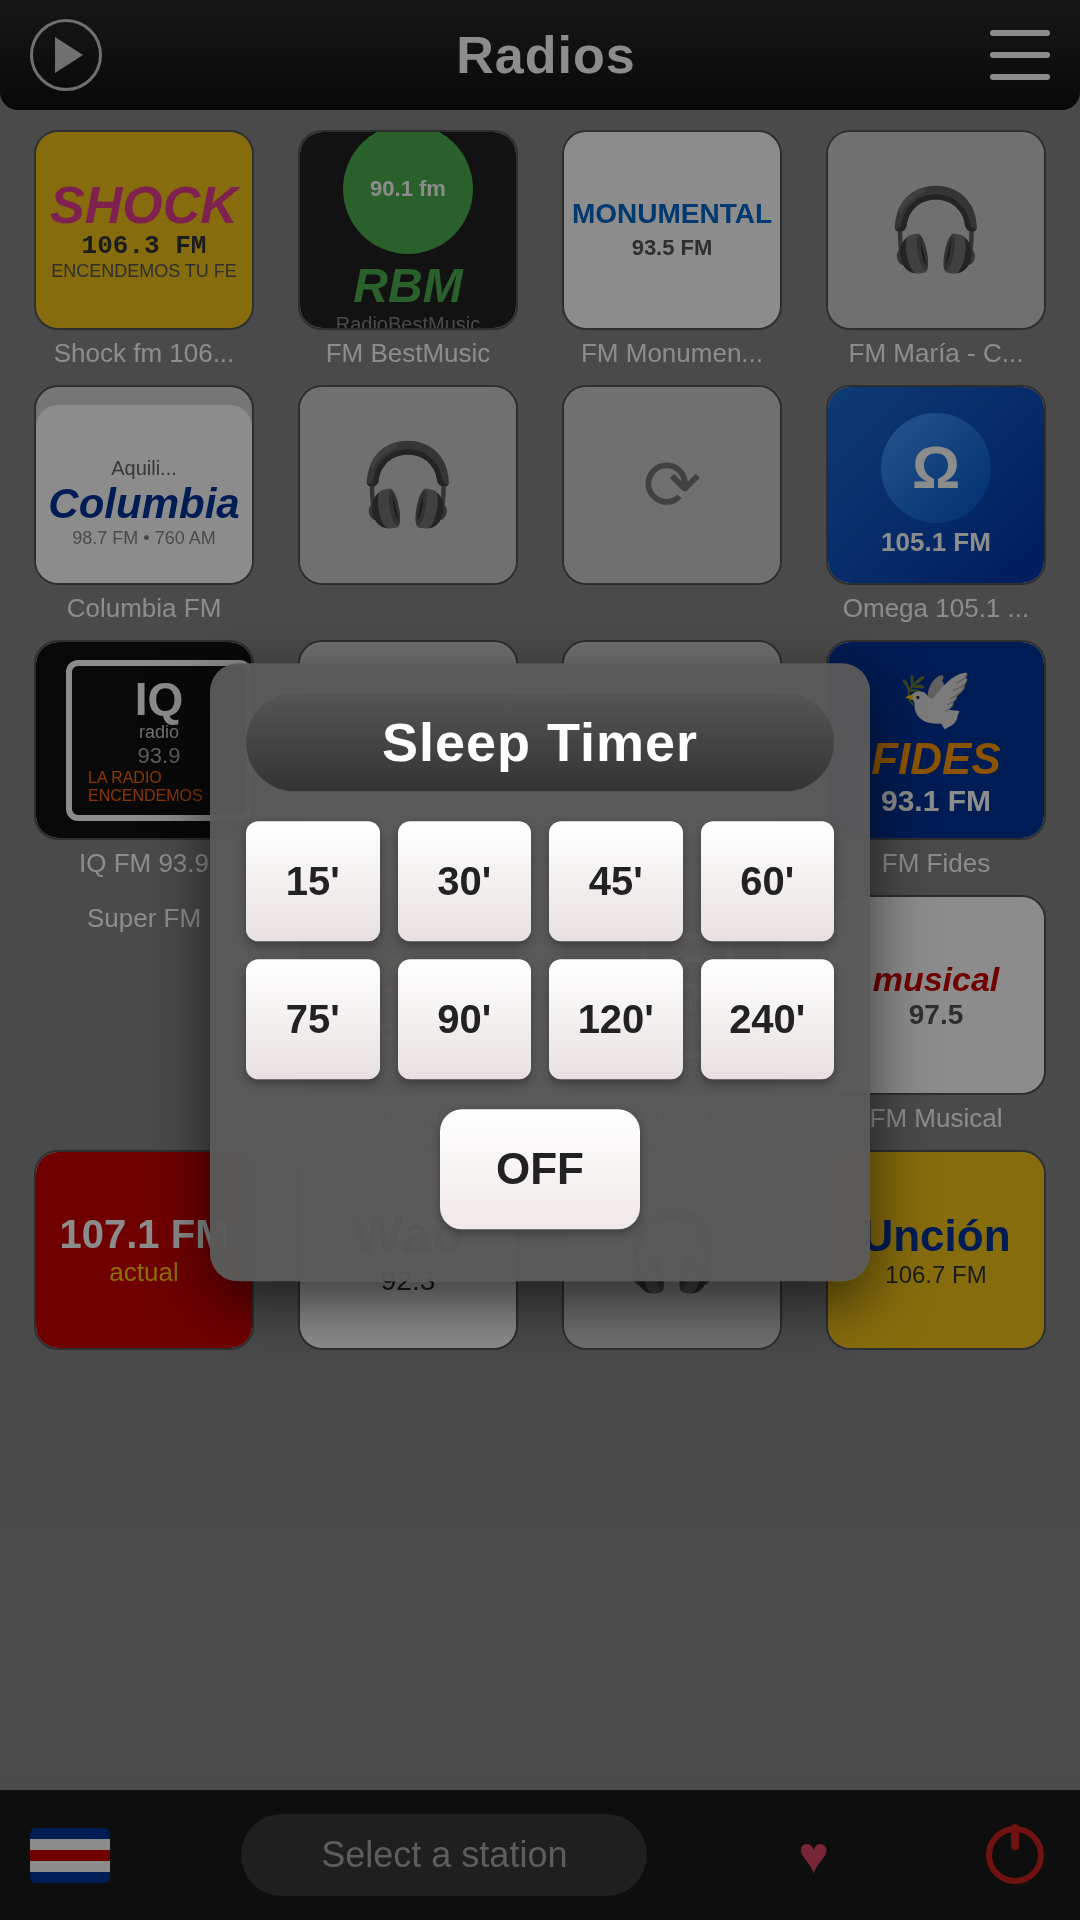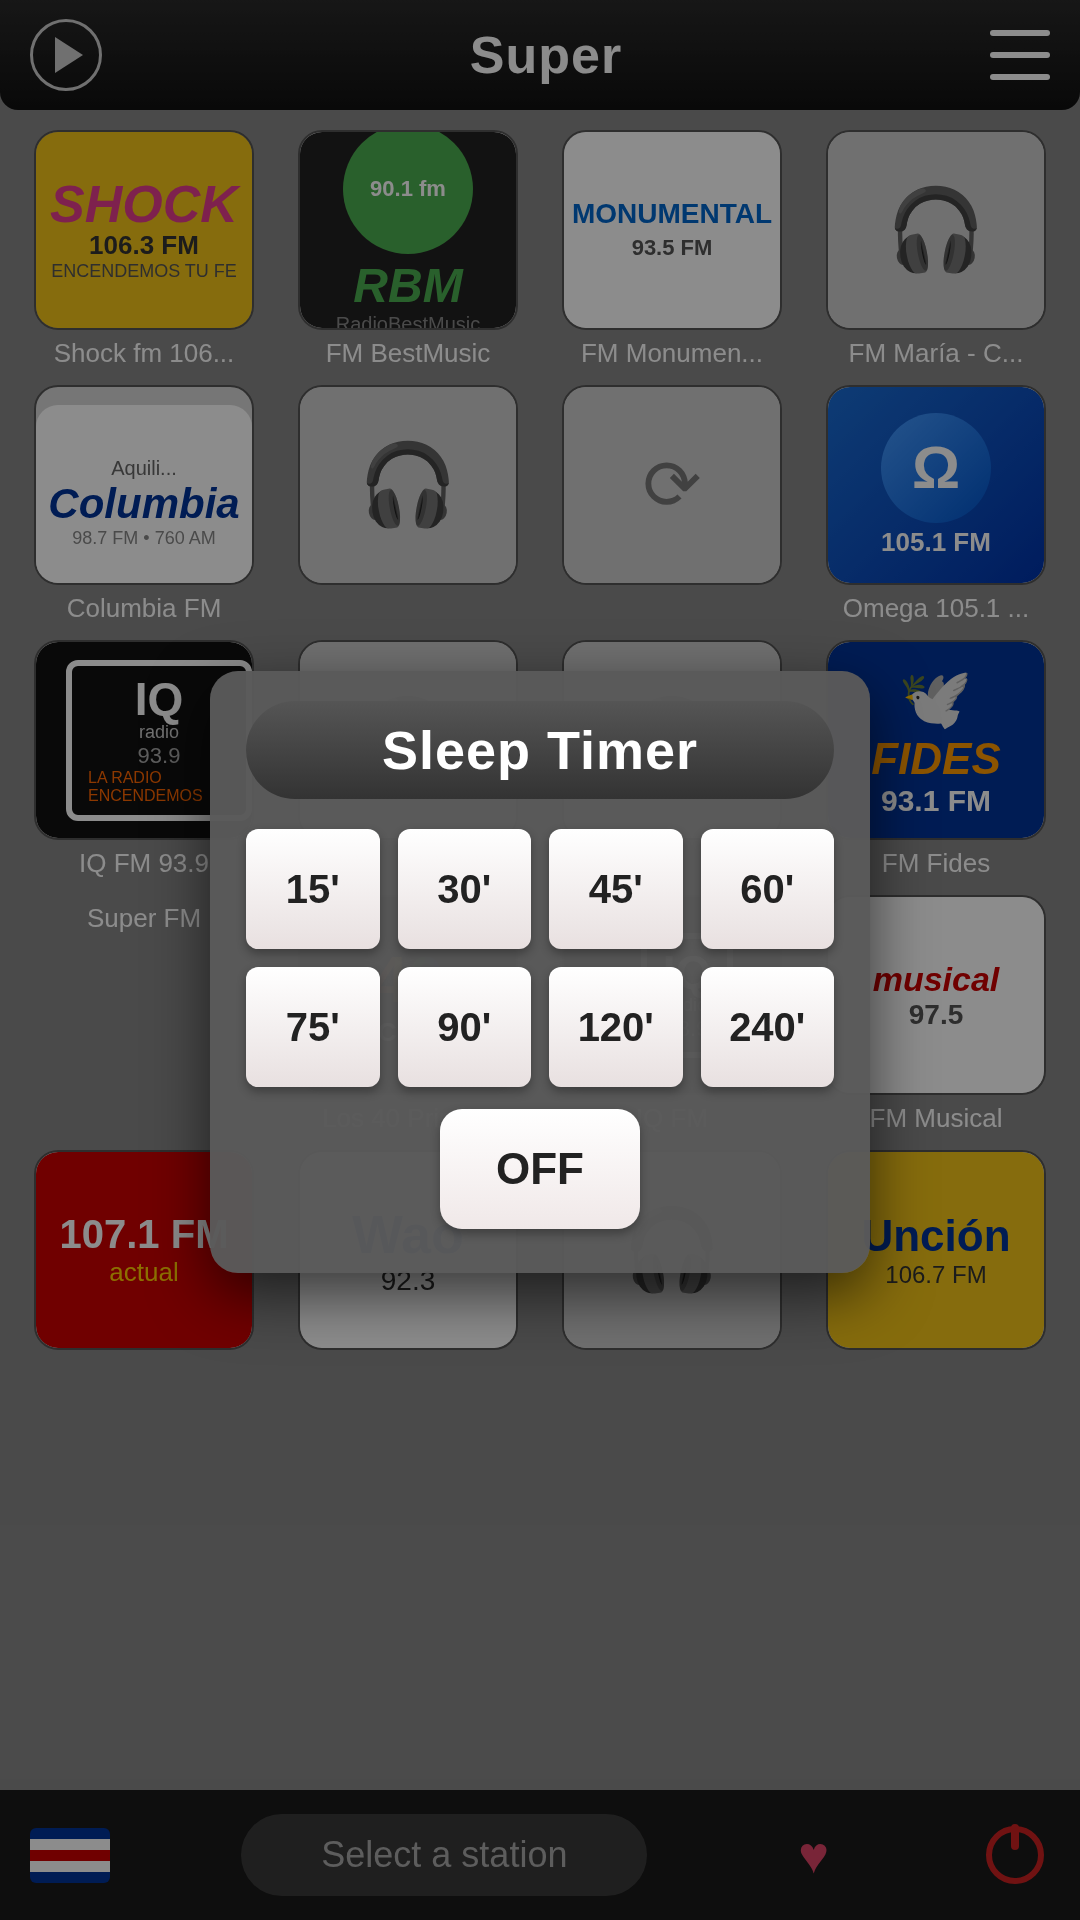--- a/index.html
+++ b/index.html
@@ -125,20 +125,21 @@
       font-size: 52px;
       font-weight: 900;
       font-style: italic;
       line-height: 1;
     }
 
     .shock-fm-text {
       color: #333;
       font-size: 26px;
       font-weight: bold;
+      font-family: Liberation Mono, monospace;
     }
 
     .rbm-logo {
       background: #222;
       width: 100%;
       height: 100%;
       display: flex;
       align-items: center;
       justify-content: center;
       border-radius: 22px;
@@ -455,21 +456,21 @@
       border-radius: 22px;
       background: linear-gradient(180deg, #ffffff 0%, #f0e8e8 100%);
       border: none;
       font-size: 44px;
       font-weight: 600;
       color: #222;
       cursor: pointer;
       display: flex;
       align-items: center;
       justify-content: center;
-      margin: 4px auto;
+      margin: 12px auto;
       box-shadow: 0 4px 10px rgba(0,0,0,0.3);
     }
 
     
     .bottom-bar {
       position: absolute;
       bottom: 0;
       left: 0;
       width: 100%;
       height: 130px;
@@ -557,21 +558,21 @@
       bottom: 4px;
       border-radius: 50%;
       border: 2px solid transparent;
     }
   </style>
 </head>
 <body>
 
 <div class="header">
   <div class="header-play-btn"></div>
-  <span class="header-title">Super</span>
+  <span class="header-title">Radios</span>
   <div class="hamburger-btn">
     <span></span>
     <span></span>
     <span></span>
   </div>
 </div>
 
 <div class="radio-grid">
 
   <div class="radio-item">

